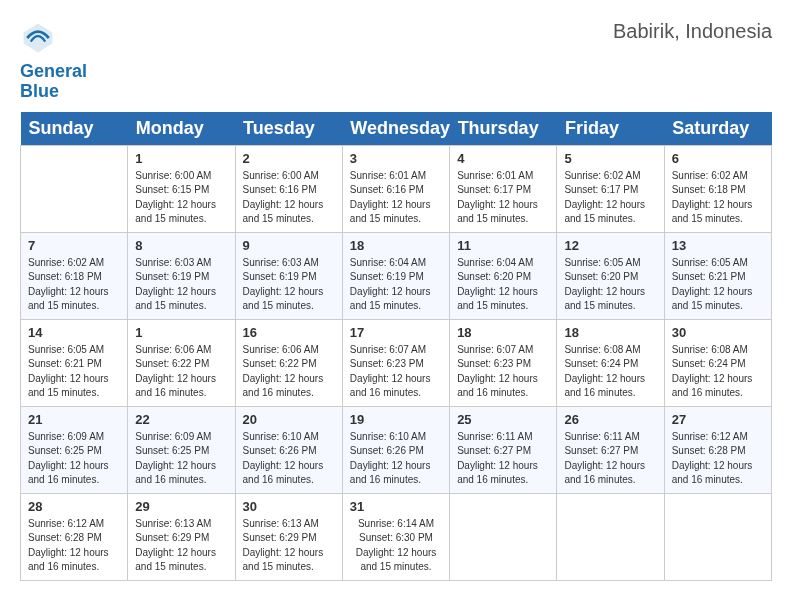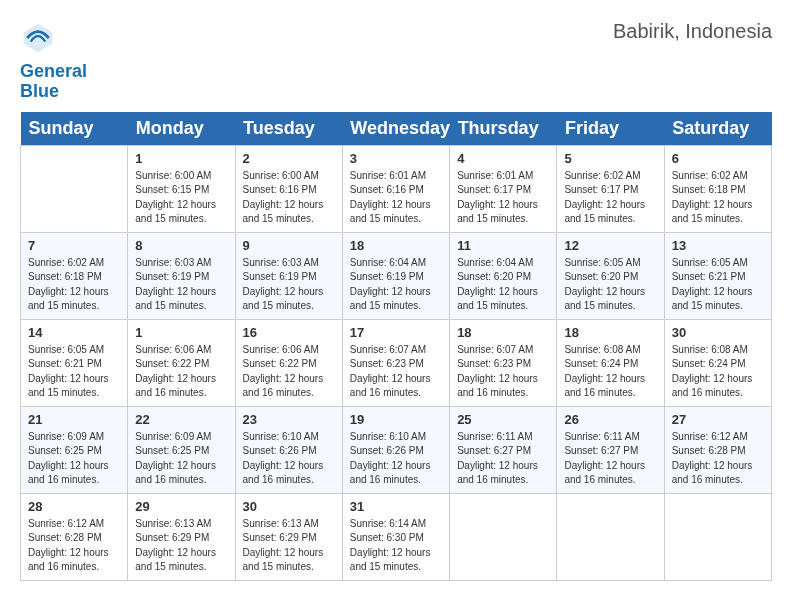--- a/index.html
+++ b/index.html
@@ -279,21 +279,21 @@
 and 16 minutes.</div>
         </td>
         <td>
           <span class="day-num">22</span>
           <div class="cell-info" style="white-space: pre-line;">Sunrise: 6:09 AM
 Sunset: 6:25 PM
 Daylight: 12 hours
 and 16 minutes.</div>
         </td>
         <td>
-          <span class="day-num">23</span>
+          <span class="day-num">20</span>
           <div class="cell-info" style="white-space: pre-line;">Sunrise: 6:10 AM
 Sunset: 6:26 PM
 Daylight: 12 hours
 and 16 minutes.</div>
         </td>
         <td>
           <span class="day-num">19</span>
           <div class="cell-info" style="white-space: pre-line;">Sunrise: 6:10 AM
 Sunset: 6:26 PM
 Daylight: 12 hours
@@ -338,21 +338,21 @@
         </td>
         <td>
           <span class="day-num">30</span>
           <div class="cell-info" style="white-space: pre-line;">Sunrise: 6:13 AM
 Sunset: 6:29 PM
 Daylight: 12 hours
 and 15 minutes.</div>
         </td>
         <td>
           <span class="day-num">31</span>
-          <div class="cell-info" style="white-space: pre-line;">Sunrise: 6:14 AM
+          <div class="cell-info" style="white-space: pre-line; text-align: center;">Sunrise: 6:14 AM
 Sunset: 6:30 PM
 Daylight: 12 hours
 and 15 minutes.</div>
         </td>
         <td class="empty-cell"></td>
         <td class="empty-cell"></td>
         <td class="empty-cell"></td>
       </tr>
     </tbody>
 </table>

